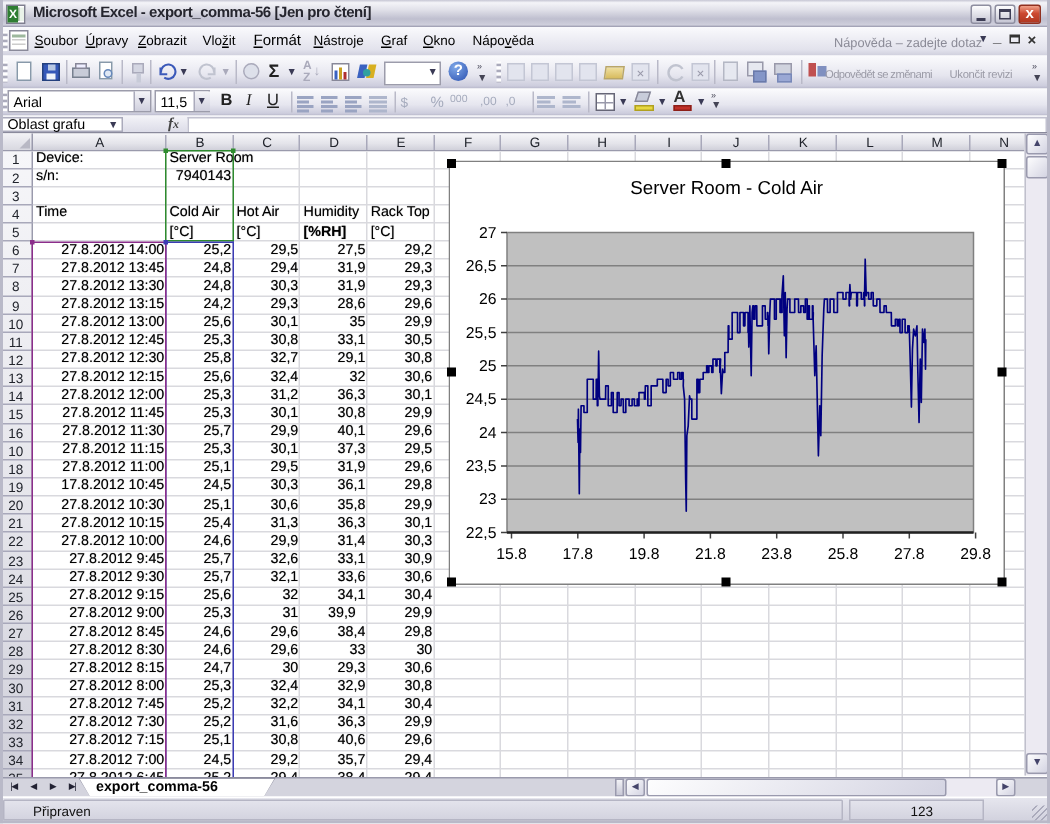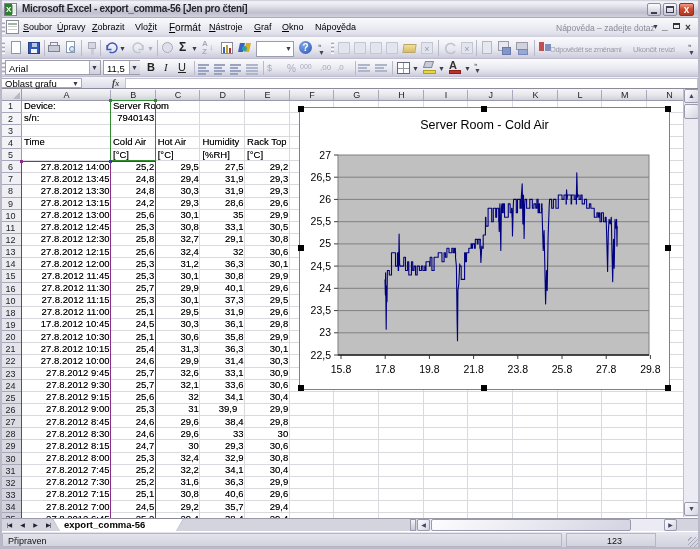--- a/index.html
+++ b/index.html
@@ -411,21 +411,21 @@
 <div class="cell" style="left:113px;top:99.9px;">Server Room</div>
 <div class="cell" style="left:24px;top:112.0px;">s/n:</div>
 <div class="cell num" style="left:112px;top:112.0px;width:42.2px;">7940143</div>
 <div class="cell" style="left:24px;top:136.3px;">Time</div>
 <div class="cell" style="left:113px;top:136.3px;">Cold Air</div>
 <div class="cell" style="left:157.7px;top:136.3px;">Hot Air</div>
 <div class="cell" style="left:202.4px;top:136.3px;">Humidity</div>
 <div class="cell" style="left:247.1px;top:136.3px;">Rack Top</div>
 <div class="cell" style="left:113px;top:148.5px;">[°C]</div>
 <div class="cell" style="left:157.7px;top:148.5px;">[°C]</div>
-<div class="cell" style="left:202.4px;top:148.5px;">[%RH]</div>
+<div class="cell" style="left:202.4px;top:148.5px;font-weight:bold;">[%RH]</div>
 <div class="cell" style="left:247.1px;top:148.5px;">[°C]</div>
 <div class="cell num" style="left:23px;top:160.6px;width:86.5px;">27.8.2012 14:00</div>
 <div class="cell num" style="left:112px;top:160.6px;width:42.2px;">25,2</div>
 <div class="cell num" style="left:156.7px;top:160.6px;width:42.2px;">29,5</div>
 <div class="cell num" style="left:201.4px;top:160.6px;width:42.2px;">27,5</div>
 <div class="cell num" style="left:246.1px;top:160.6px;width:42.1px;">29,2</div>
 <div class="cell num" style="left:23px;top:172.7px;width:86.5px;">27.8.2012 13:45</div>
 <div class="cell num" style="left:112px;top:172.7px;width:42.2px;">24,8</div>
 <div class="cell num" style="left:156.7px;top:172.7px;width:42.2px;">29,4</div>
 <div class="cell num" style="left:201.4px;top:172.7px;width:42.2px;">31,9</div>
@@ -648,18 +648,18 @@
 <div class="abs" style="left:52px;top:518px;width:132px;height:13px;background:#8a8a9c;clip-path:polygon(0 0,100% 0,calc(100% - 8px) 100%,8px 100%);"></div>
 <div class="abs" style="left:53px;top:519px;width:130px;height:12px;background:#fff;clip-path:polygon(0 0,100% 0,calc(100% - 7px) 100%,7px 100%);"></div>
 <div class="abs" style="left:64px;top:519px;font-size:9.5px;font-weight:bold;color:#000;">export_comma-56</div>
 <div class="abs" style="left:410px;top:519px;width:6px;height:12px;background:linear-gradient(#f2f2f6,#c8c8d6);border:1px solid #9a9aae;"></div>
 <div class="abs" style="left:417px;top:519px;width:13px;height:12px;background:linear-gradient(135deg,#fdfdfe,#d4d4e2);border:1px solid #9a9aae;border-radius:2px;color:#44446a;font-size:6px;text-align:center;line-height:10px;">◀</div>
 <div class="abs" style="left:430px;top:519px;width:234px;height:12px;background:#eceaf2;"></div>
 <div class="abs" style="left:431px;top:519px;width:200px;height:12px;background:linear-gradient(135deg,#fdfdfe,#d4d4e2);border:1px solid #9a9aae;border-radius:2px;color:#44446a;font-size:7px;text-align:center;line-height:10px;"></div>
 <div class="abs" style="left:664px;top:519px;width:13px;height:12px;background:linear-gradient(135deg,#fdfdfe,#d4d4e2);border:1px solid #9a9aae;border-radius:2px;color:#44446a;font-size:6px;text-align:center;line-height:10px;">▶</div>
 <div class="abs" style="left:0;top:531px;width:700px;height:18px;background:linear-gradient(#e6e6ee,#cfcfdc);border-top:1px solid #fff;"></div>
 <div class="abs" style="left:2px;top:533px;width:560px;height:14px;border:1px solid #b5b5c4;border-radius:1px;"></div>
-<div class="abs" style="left:8px;top:535.5px;font-size:9px;color:#111;">Připraven</div>
+<div class="abs" style="left:22px;top:535.5px;font-size:9px;color:#111;">Připraven</div>
 <div class="abs" style="left:566px;top:533px;width:90px;height:14px;border:1px solid #b5b5c4;"></div>
 <div class="abs" style="left:607px;top:535.5px;font-size:9px;color:#111;">123</div>
 <div class="abs" style="left:688px;top:537px;width:10px;height:10px;background:repeating-linear-gradient(135deg,transparent 0,transparent 2px,#aab 2px,#aab 3px);"></div>
 <div class="abs" style="left:0;top:0;width:2px;height:549px;background:#b9b9c8;"></div>
 <div class="abs" style="left:698px;top:0;width:2px;height:549px;background:#b9b9c8;"></div>
 <div class="abs" style="left:0;top:547px;width:700px;height:2px;background:#b9b9c8;"></div>
 </body></html>

